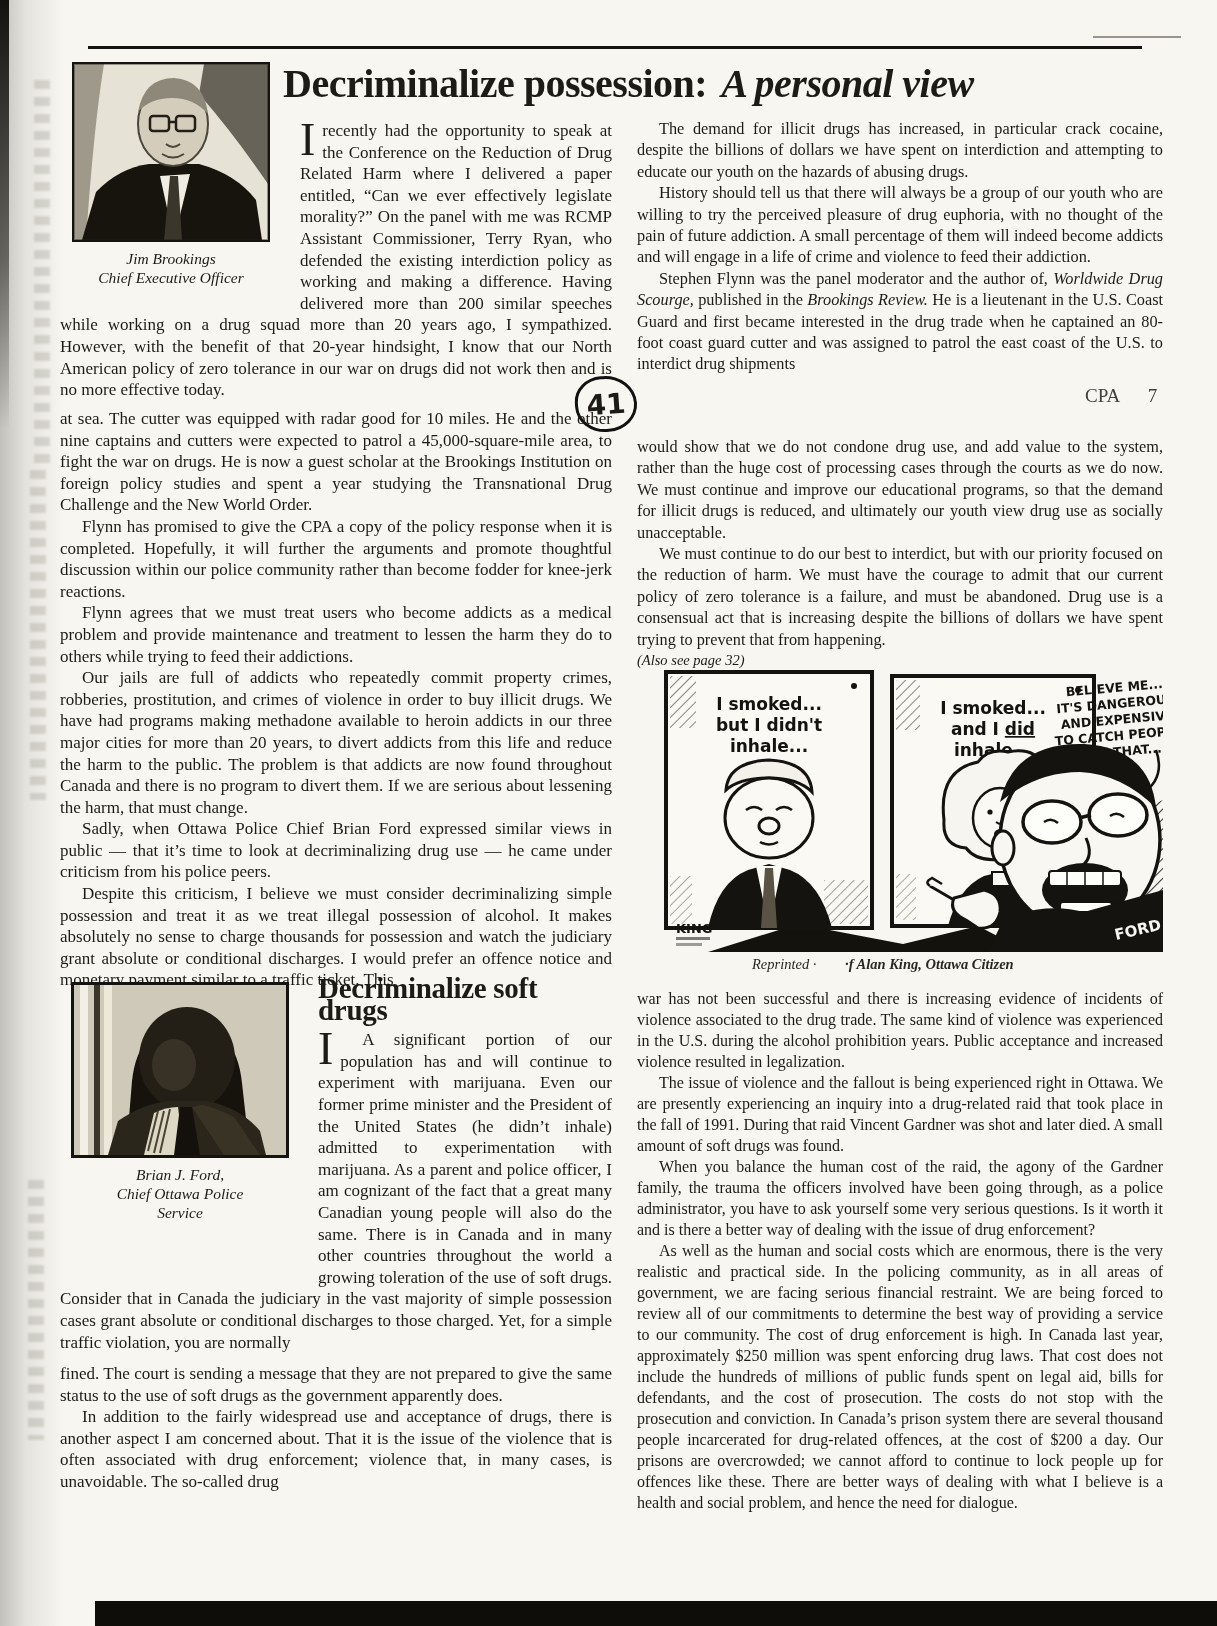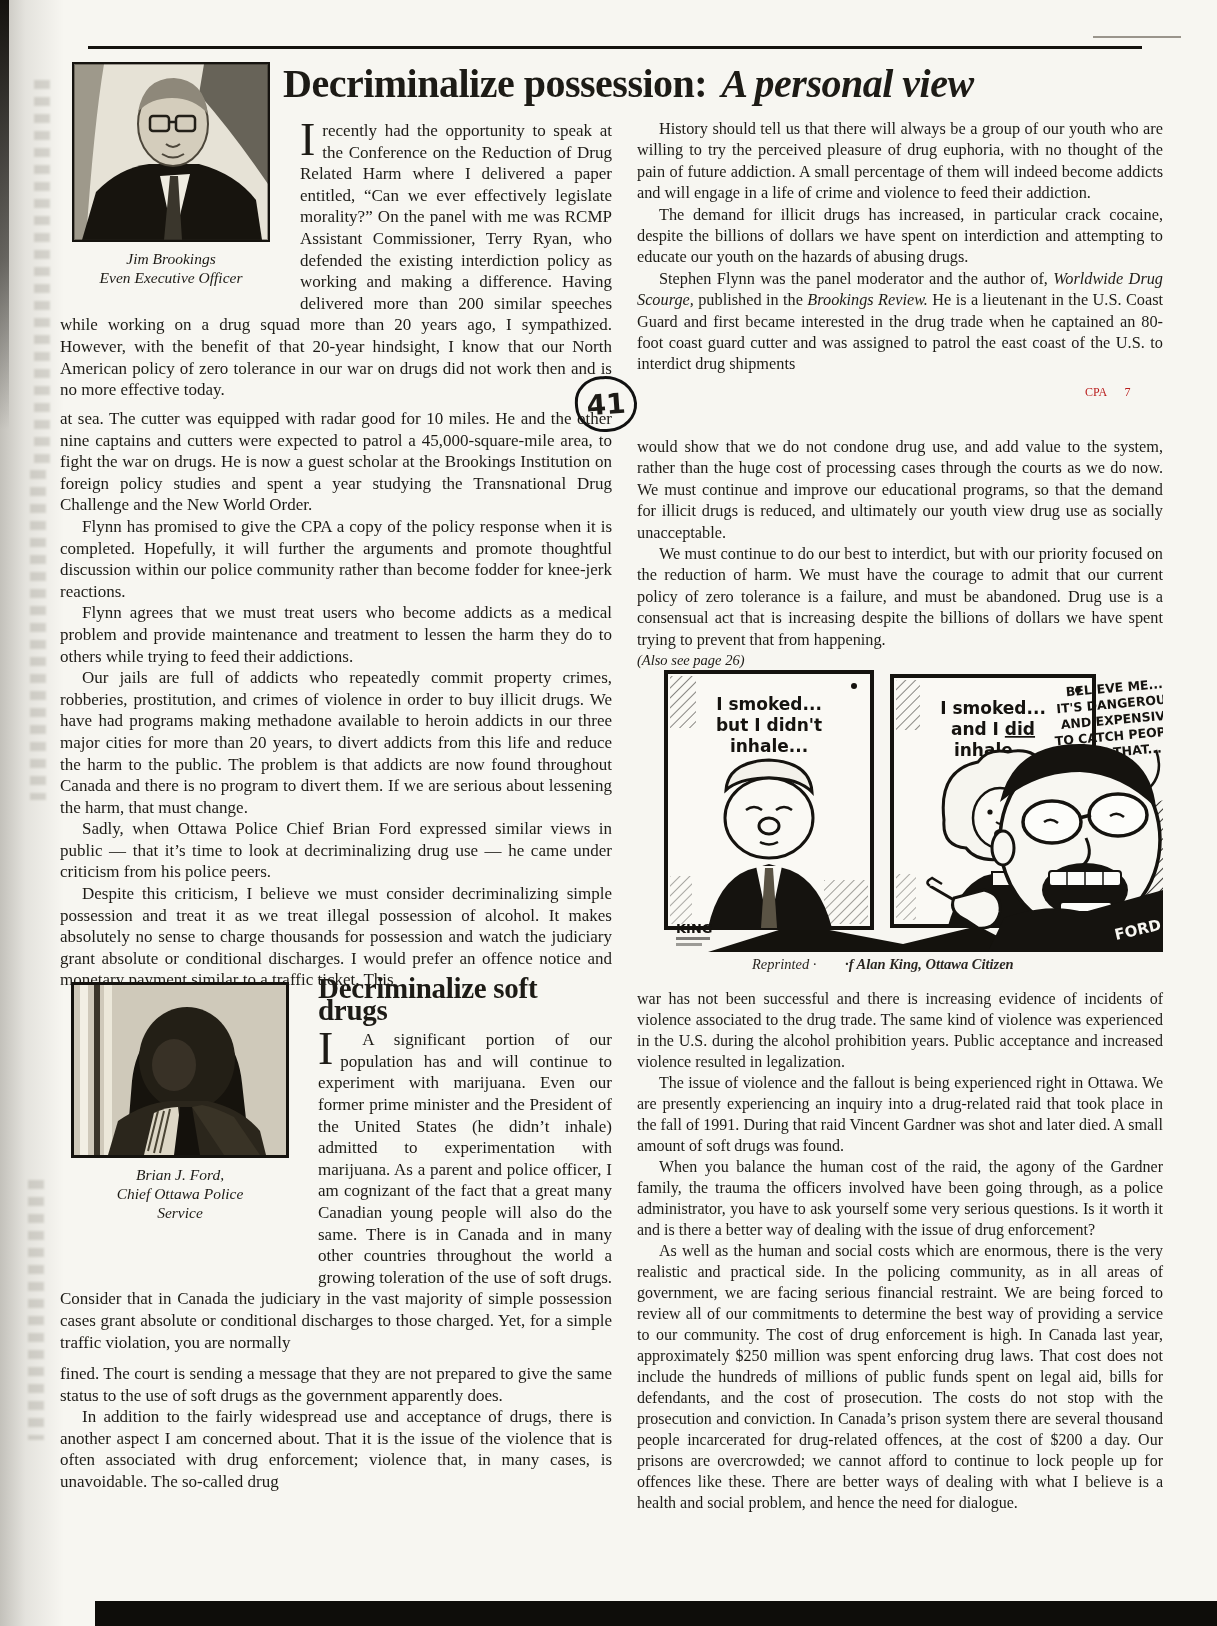--- a/index.html
+++ b/index.html
@@ -28,21 +28,21 @@
   .psp{margin-top:1px;}
   .dropcap{float:left;font-size:46px;line-height:36px;padding:2px 7px 0 0;}
   .photo-fig{float:left;margin:4px 18px 6px 0;}
   .photo-frame{border:2px solid #15130f;background:#e7e3d9;}
   .caption{font-style:italic;text-align:center;font-size:15.5px;line-height:19px;margin-top:7px;}
   .headline2{font-size:29px;font-weight:bold;margin:0 0 8px 0;letter-spacing:-.3px;}
   .circ41{left:575px;top:376px;width:56px;height:50px;border:3.5px solid #111;
           border-radius:46% 54% 50% 50%;display:flex;align-items:center;justify-content:center;
           font-family:"DejaVu Sans",sans-serif;font-weight:bold;font-size:28px;transform:rotate(-4deg);
           background:#f7f6f1;}
-  .cpa{left:1085px;top:385px;font-size:12px;color:#b91c1c;white-space:pre;font-family:"Liberation Serif",serif;}
+  .cpa{left:1085px;top:385px;font-size:19px;color:#404040;white-space:pre;font-family:"Liberation Serif",serif;}
   .note-it{font-style:italic;font-size:14.5px;margin-top:2px;text-align:left !important;}
   .it{font-style:italic;}
   .cart-cap{left:648px;top:956px;width:515px;height:22px;font-style:italic;font-size:14.5px;color:#2a2722;}
   .cart-cap .c1{position:absolute;left:104px;}
   .cart-cap .c2{position:absolute;left:197px;font-weight:bold;}
   .comic{font-family:"DejaVu Sans",sans-serif;font-weight:bold;}
 </style>
 </head>
 <body>
 
@@ -75,48 +75,48 @@
           <rect x="76" y="52" width="19" height="15" rx="3" fill="none" stroke="#221f18" stroke-width="2.5"></rect>
           <rect x="102" y="52" width="19" height="15" rx="3" fill="none" stroke="#221f18" stroke-width="2.5"></rect>
           <line x1="95" y1="58" x2="102" y2="58" stroke="#221f18" stroke-width="2.5"></line>
           <path d="M92,80 q7,6 14,0" stroke="#4c463a" stroke-width="2" fill="none"></path>
           <path d="M88,90 q11,7 22,0" stroke="#4c463a" stroke-width="2" fill="none"></path>
           <rect x="0" y="0" width="194" height="176" fill="none" stroke="#221f18" stroke-width="2" opacity=".4"></rect>
         </svg>
       </div>
       <div class="caption">
         <div>Jim Brookings</div>
-        <div>Even Executive Officer</div>
+        <div>Chief Executive Officer</div>
       </div>
     </div>
     <p style="margin-top:62px;"><span class="dropcap">I</span><span>recently had the opportunity to speak at the Conference on the Reduction of Drug Related Harm where I delivered a paper entitled, “Can we ever effectively legislate morality?”  On the panel with me was RCMP Assistant Commissioner, Terry Ryan, who defended the existing interdiction policy as working and making a difference.  Having delivered more than 200 similar speeches while working on a drug squad more than 20 years ago, I sympathized.  However, with the benefit of that 20-year hindsight, I know that our North American policy of zero tolerance in our war on drugs did not work then and is no more effective today.</span></p>
   </div>
 
   <div class="abs col rightcol" style="left:637px;top:118px;">
+    <p class="indent">The demand for illicit drugs has increased, in particular crack cocaine, despite the billions of dollars we have spent on interdiction and attempting to educate our youth on the hazards of abusing drugs.</p>
     <p class="indent psp">History should tell us that there will always be a group of our youth who are willing to try the perceived pleasure of drug euphoria, with no thought of the pain of future addiction.  A small percentage of them will indeed become addicts and will engage in a life of crime and violence to feed their addiction.</p>
-    <p class="indent">The demand for illicit drugs has increased, in particular crack cocaine, despite the billions of dollars we have spent on interdiction and attempting to educate our youth on the hazards of abusing drugs.</p>
     <p class="indent psp"><span>Stephen Flynn was the panel moderator and the author of, </span><span class="it">Worldwide Drug Scourge,</span><span> published in the </span><span class="it">Brookings Review.</span><span>  He is a lieutenant in the U.S. Coast Guard and first became interested in the drug trade when he captained an 80-foot coast guard cutter and was assigned to patrol the east coast of the U.S. to interdict drug shipments</span></p>
   </div>
 
   <div class="abs circ41">41</div>
   <div class="abs cpa">CPA      7</div>
 
   <div class="abs col leftcol" style="left:60px;top:408px;">
     <p>at sea.  The cutter was equipped with radar good for 10 miles.  He and the other nine captains and cutters were expected to patrol a 45,000-square-mile area, to fight the war on drugs.  He is now a guest scholar at the Brookings Institution on foreign policy studies and spent a year studying the Transnational Drug Challenge and the New World Order.</p>
     <p class="indent psp">Flynn has promised to give the CPA a copy of the policy response when it is completed.  Hopefully, it will further the arguments and promote thoughtful discussion within our police community rather than become fodder for knee-jerk reactions.</p>
     <p class="indent psp">Flynn agrees that we must treat users who become addicts as a medical problem and provide maintenance and treatment to lessen the harm they do to others while trying to feed their addictions.</p>
     <p class="indent psp">Our jails are full of addicts who repeatedly commit property crimes, robberies, prostitution, and crimes of violence in order to buy illicit drugs.  We have had programs making methadone available to heroin addicts in our three major cities for more than 20 years, to divert addicts from this life and reduce the harm to the public.  The problem is that addicts are now found throughout Canada and there is no program to divert them.  If we are serious about lessening the harm, that must change.</p>
     <p class="indent psp">Sadly, when Ottawa Police Chief Brian Ford expressed similar views in public — that it’s time to look at decriminalizing drug use — he came under criticism from his police peers.</p>
     <p class="indent psp">Despite this criticism, I believe we must consider decriminalizing simple possession and treat it as we treat illegal possession of alcohol.  It makes absolutely no sense to charge thousands for possession and watch the judiciary grant absolute or conditional discharges.  I would prefer an offence notice and monetary payment similar to a traffic ticket. This</p>
   </div>
 
   <div class="abs col rightcol" style="left:637px;top:420px;margin-top:16px;">
     <p>would show that we do not condone drug use, and add value to the system, rather than the huge cost of processing cases through the courts as we do now.  We must continue and improve our educational programs, so that the demand for illicit drugs is reduced, and ultimately our youth view drug use as socially unacceptable.</p>
     <p class="indent psp">We must continue to do our best to interdict, but with our priority focused on the reduction of harm.  We must have the courage to admit that our current policy of zero tolerance is a failure, and must be abandoned.  Drug use is a consensual act that is increasing despite the billions of dollars we have spent trying to prevent that from happening.</p>
-    <p class="note-it">(Also see page 26)</p>
+    <p class="note-it">(Also see page 32)</p>
   </div>
 
   <div class="abs" style="left:648px;top:650px;width:515px;height:302px;">
     <svg width="515" height="302" viewBox="0 0 515 302" class="comic">
       <defs>
         <pattern id="hatch" width="7" height="7" patternTransform="rotate(45)" patternUnits="userSpaceOnUse">
           <line x1="0" y1="0" x2="0" y2="7" stroke="#15130f" stroke-width="2"></line>
         </pattern>
       </defs>
 

